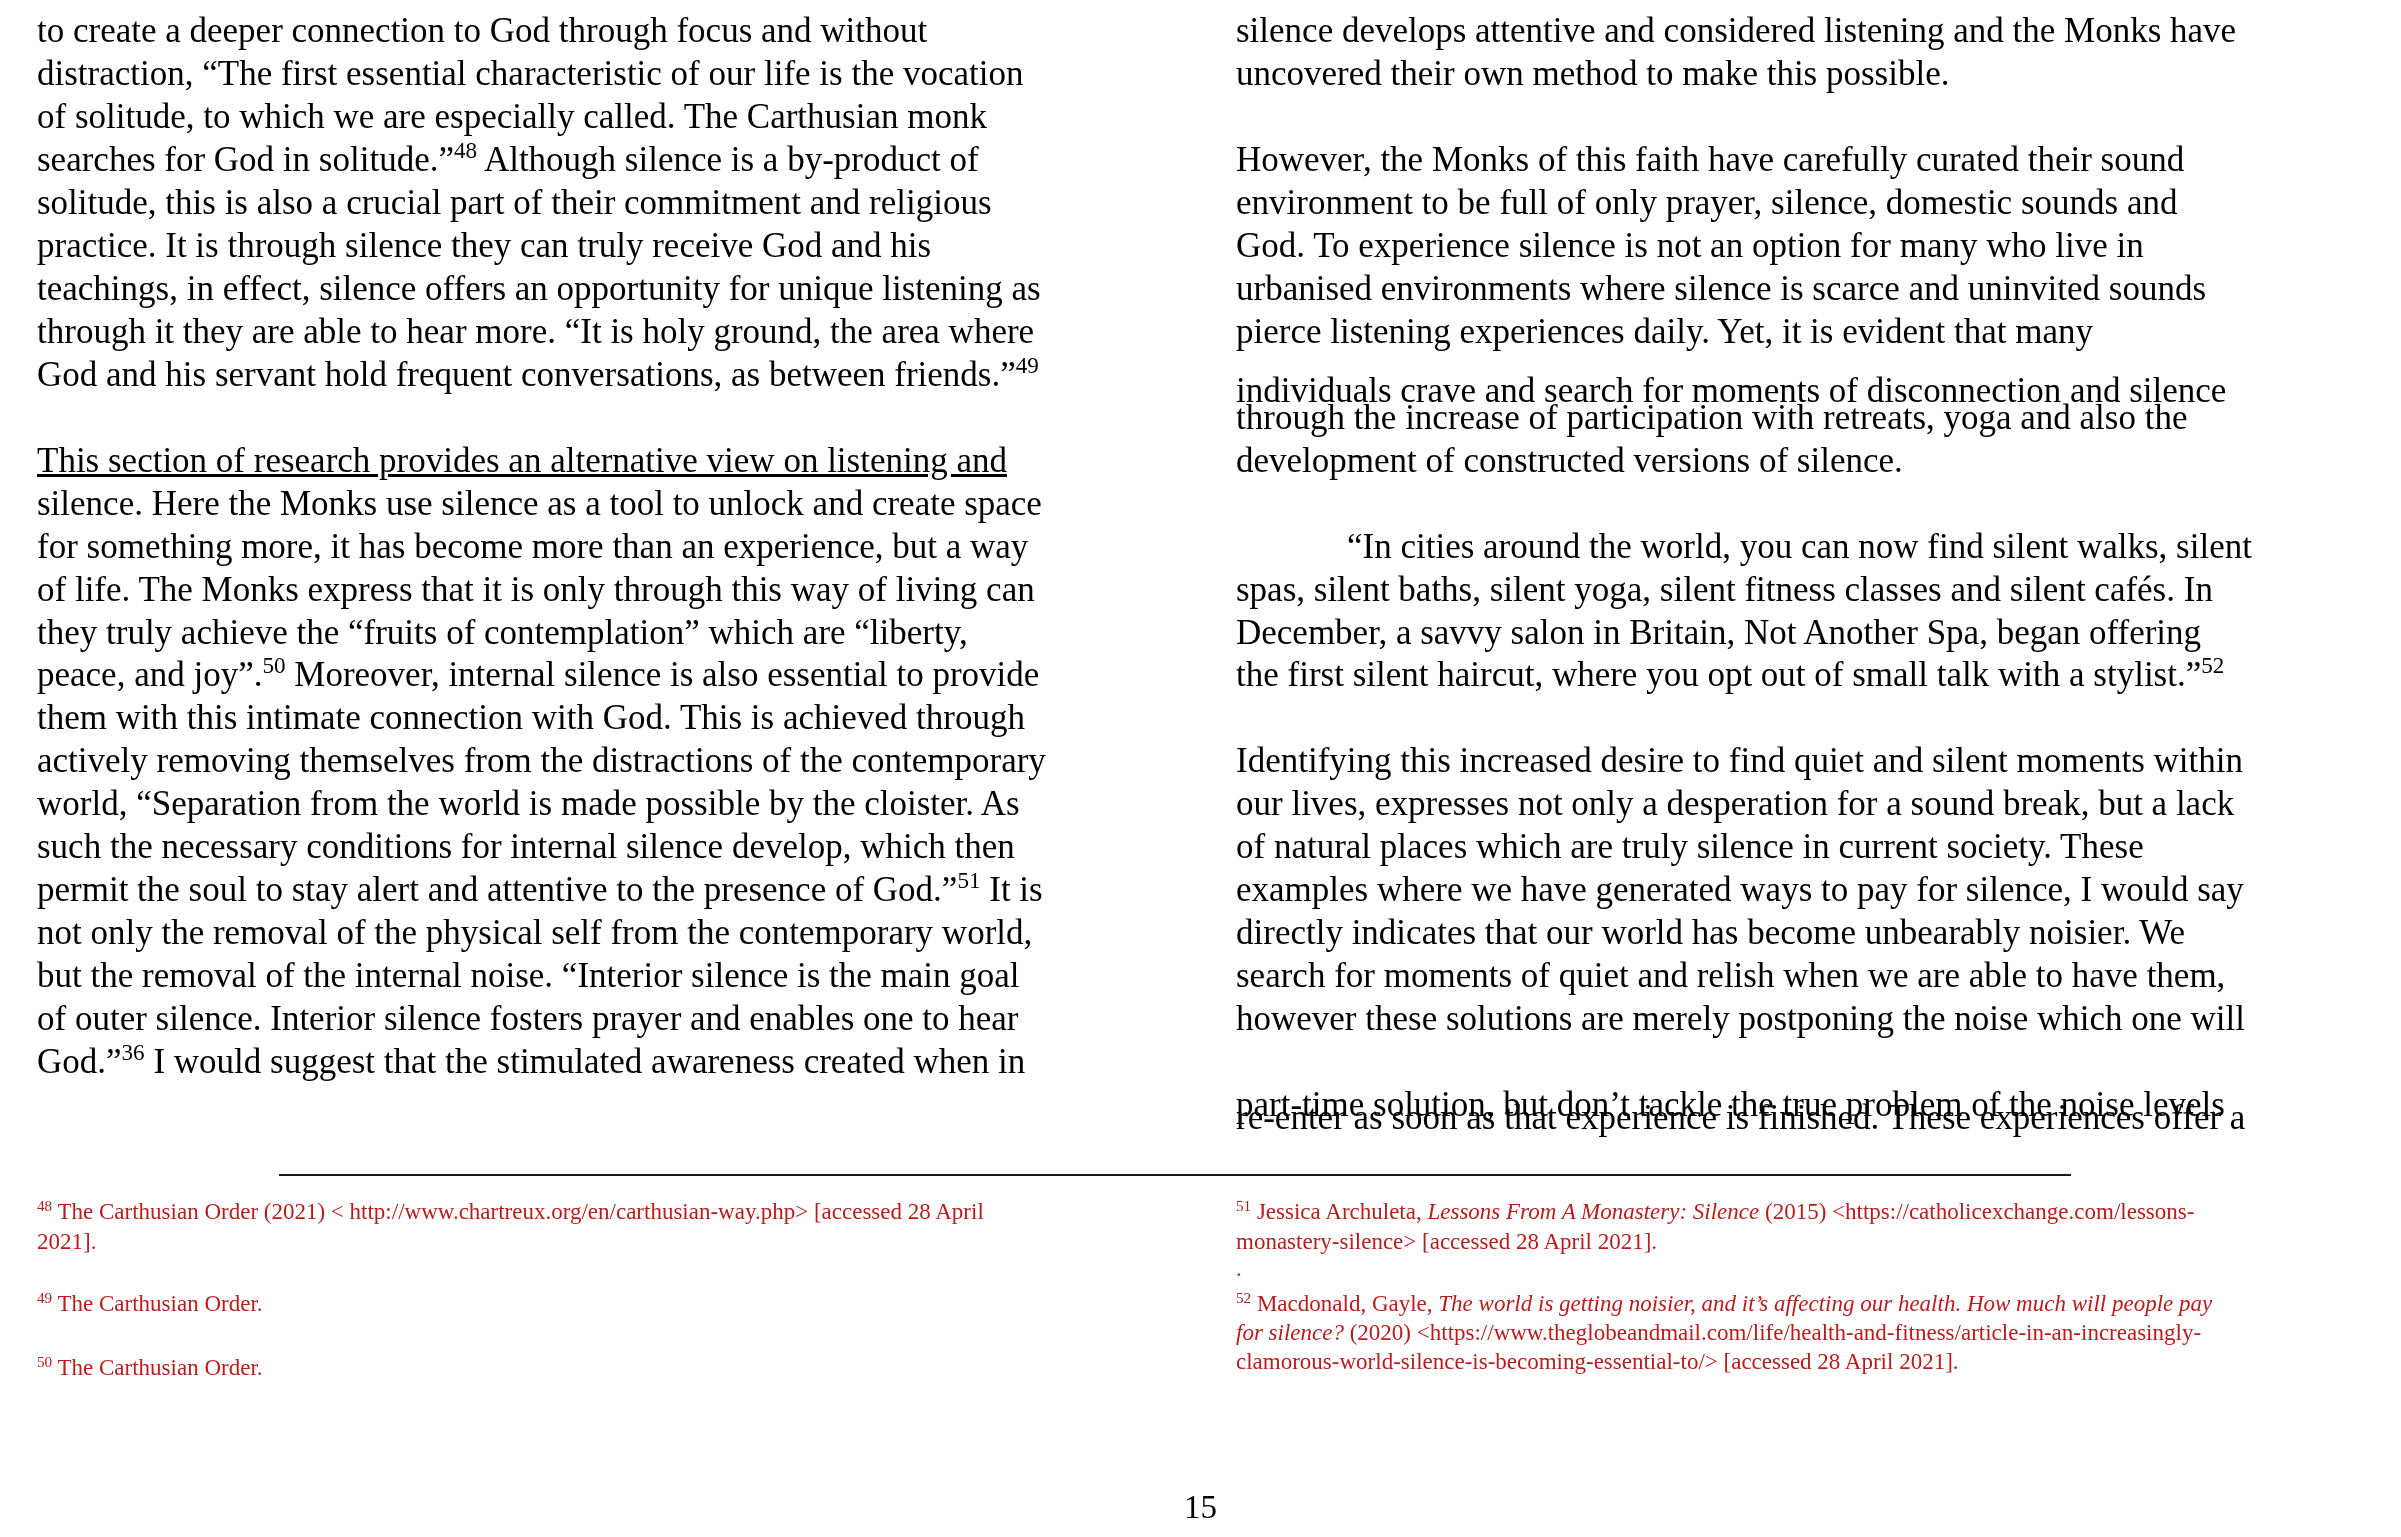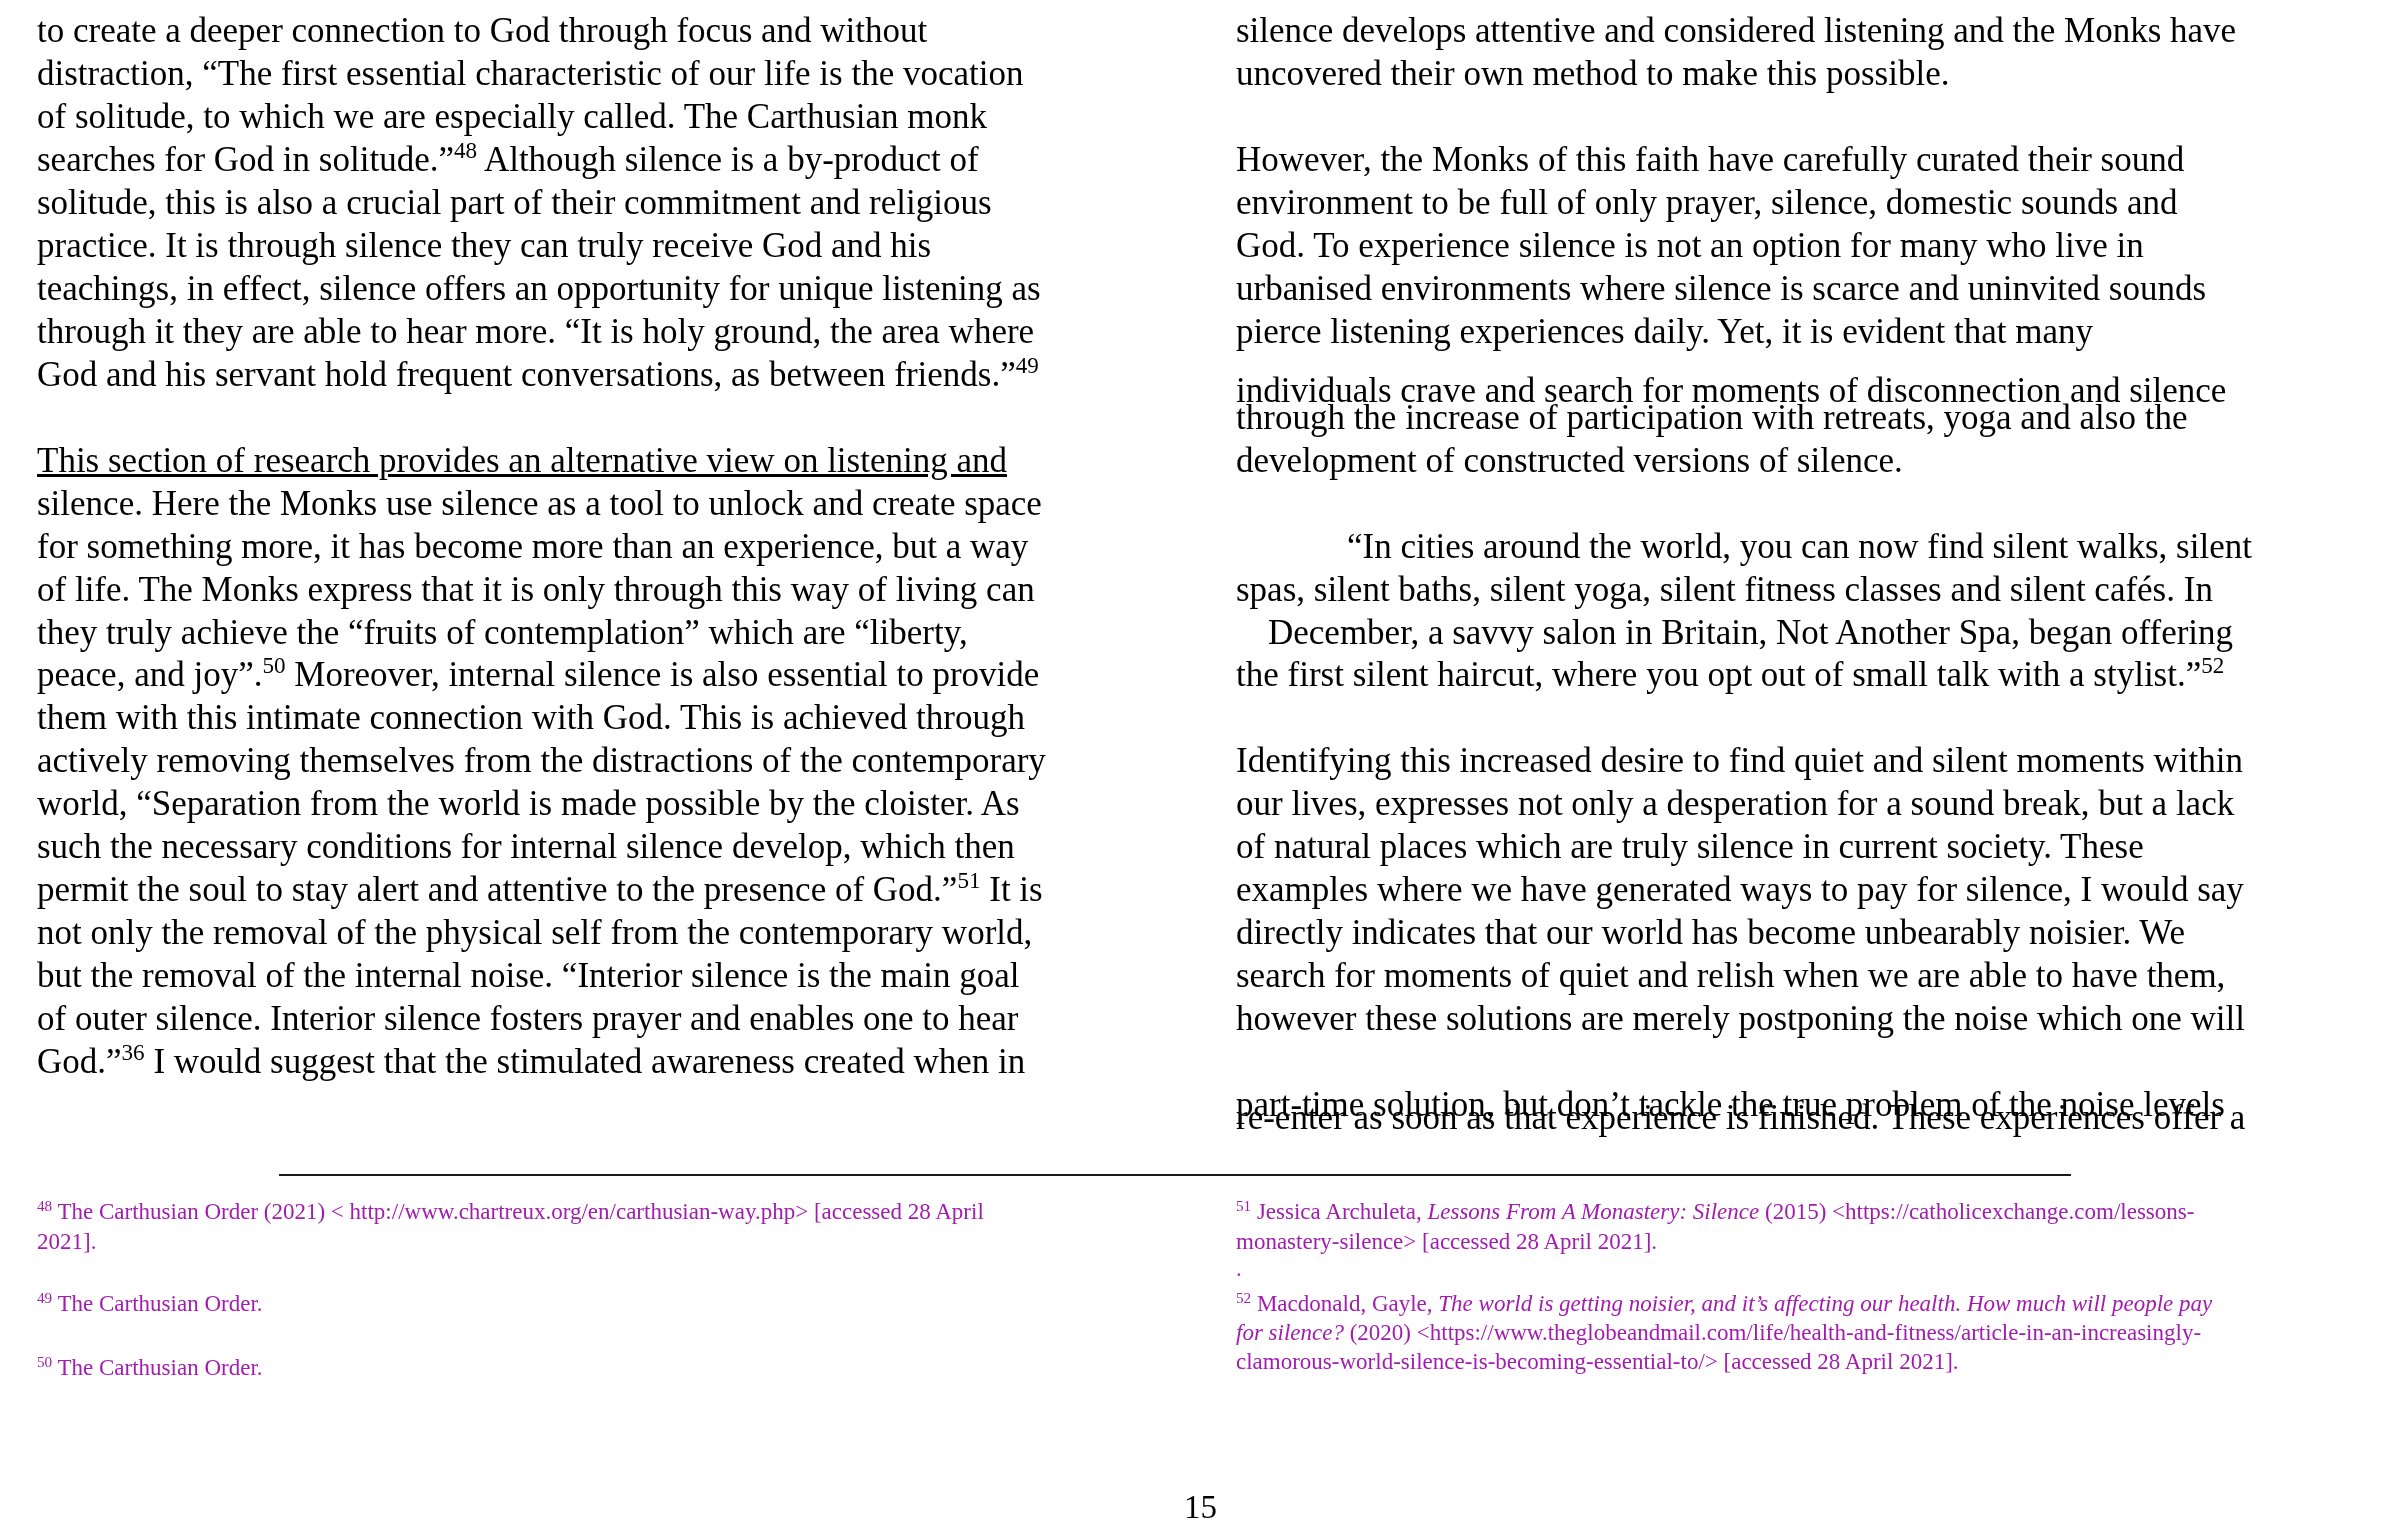--- a/index.html
+++ b/index.html
@@ -15,21 +15,21 @@
   }
   .line.indent { left: 111px; }
   sup, .sup { font-size: 0.66em; position: relative; top: -0.55em; vertical-align: baseline; line-height: 0; }
   .separator { position: absolute; left: 279px; width: 1792px; top: 1174px; height: 2.1px; background: #1a1a1a; }
   .fn-col { position: absolute; top: 0; }
   .fn-left { left: 37px; width: 1130px; }
   .fn-right { left: 1236px; width: 1130px; }
   .fn-line {
     position: absolute; left: 0; white-space: pre;
     font-family: "Liberation Serif", "DejaVu Serif", serif;
-    font-size: 23px; line-height: 23px; color: #a21caf;
+    font-size: 23px; line-height: 23px; color: #b91c1c;
   }
   .fn-line .num { font-size: 0.66em; position: relative; top: -0.5em; line-height: 0; }
   .fn-line i { font-style: italic; }
   .page-number {
     position: absolute; left: 0; width: 2401px; text-align: center; top: 1491px;
     font-family: "Liberation Serif", "DejaVu Serif", serif; font-size: 33px; line-height: 33px;
   }
 </style>
 </head>
 <body>
@@ -67,21 +67,21 @@
       <div class="line" style="top: 142px;"><span>However, the Monks of this faith have carefully curated their sound</span></div>
       <div class="line" style="top: 185px;"><span>environment to be full of only prayer, silence, domestic sounds and</span></div>
       <div class="line" style="top: 228px;"><span>God. To experience silence is not an option for many who live in</span></div>
       <div class="line" style="top: 271px;"><span>urbanised environments where silence is scarce and uninvited sounds</span></div>
       <div class="line" style="top: 314px;"><span>pierce listening experiences daily. Yet, it is evident that many</span></div>
       <div class="line" style="top: 373px;"><span>individuals crave and search for moments of disconnection and silence</span></div>
       <div class="line" style="top: 400px;"><span>through the increase of participation with retreats, yoga and also the</span></div>
       <div class="line" style="top: 443px;"><span>development of constructed versions of silence.</span></div>
       <div class="line indent" style="top: 529px;"><span>“In cities around the world, you can now find silent walks, silent</span></div>
       <div class="line" style="top: 572px;"><span>spas, silent baths, silent yoga, silent fitness classes and silent cafés. In</span></div>
-      <div class="line" style="top: 615px; margin-left: 32px;"><span>December, a savvy salon in Britain, Not Another Spa, began offering</span></div>
+      <div class="line" style="top: 615px;"><span>December, a savvy salon in Britain, Not Another Spa, began offering</span></div>
       <div class="line" style="top: 657px;"><span>the first silent haircut, where you opt out of small talk with a stylist.”</span><span class="sup">52</span></div>
       <div class="line" style="top: 743px;"><span>Identifying this increased desire to find quiet and silent moments within</span></div>
       <div class="line" style="top: 786px;"><span>our lives, expresses not only a desperation for a sound break, but a lack</span></div>
       <div class="line" style="top: 829px;"><span>of natural places which are truly silence in current society. These</span></div>
       <div class="line" style="top: 872px;"><span>examples where we have generated ways to pay for silence, I would say</span></div>
       <div class="line" style="top: 915px;"><span>directly indicates that our world has become unbearably noisier. We</span></div>
       <div class="line" style="top: 958px;"><span>search for moments of quiet and relish when we are able to have them,</span></div>
       <div class="line" style="top: 1001px;"><span>however these solutions are merely postponing the noise which one will</span></div>
       <div class="line" style="top: 1100px;"><span>re-enter as soon as that experience is finished. These experiences offer a</span></div>
       <div class="line" style="top: 1087px;"><span>part-time solution, but don’t tackle the true problem of the noise levels</span></div>

